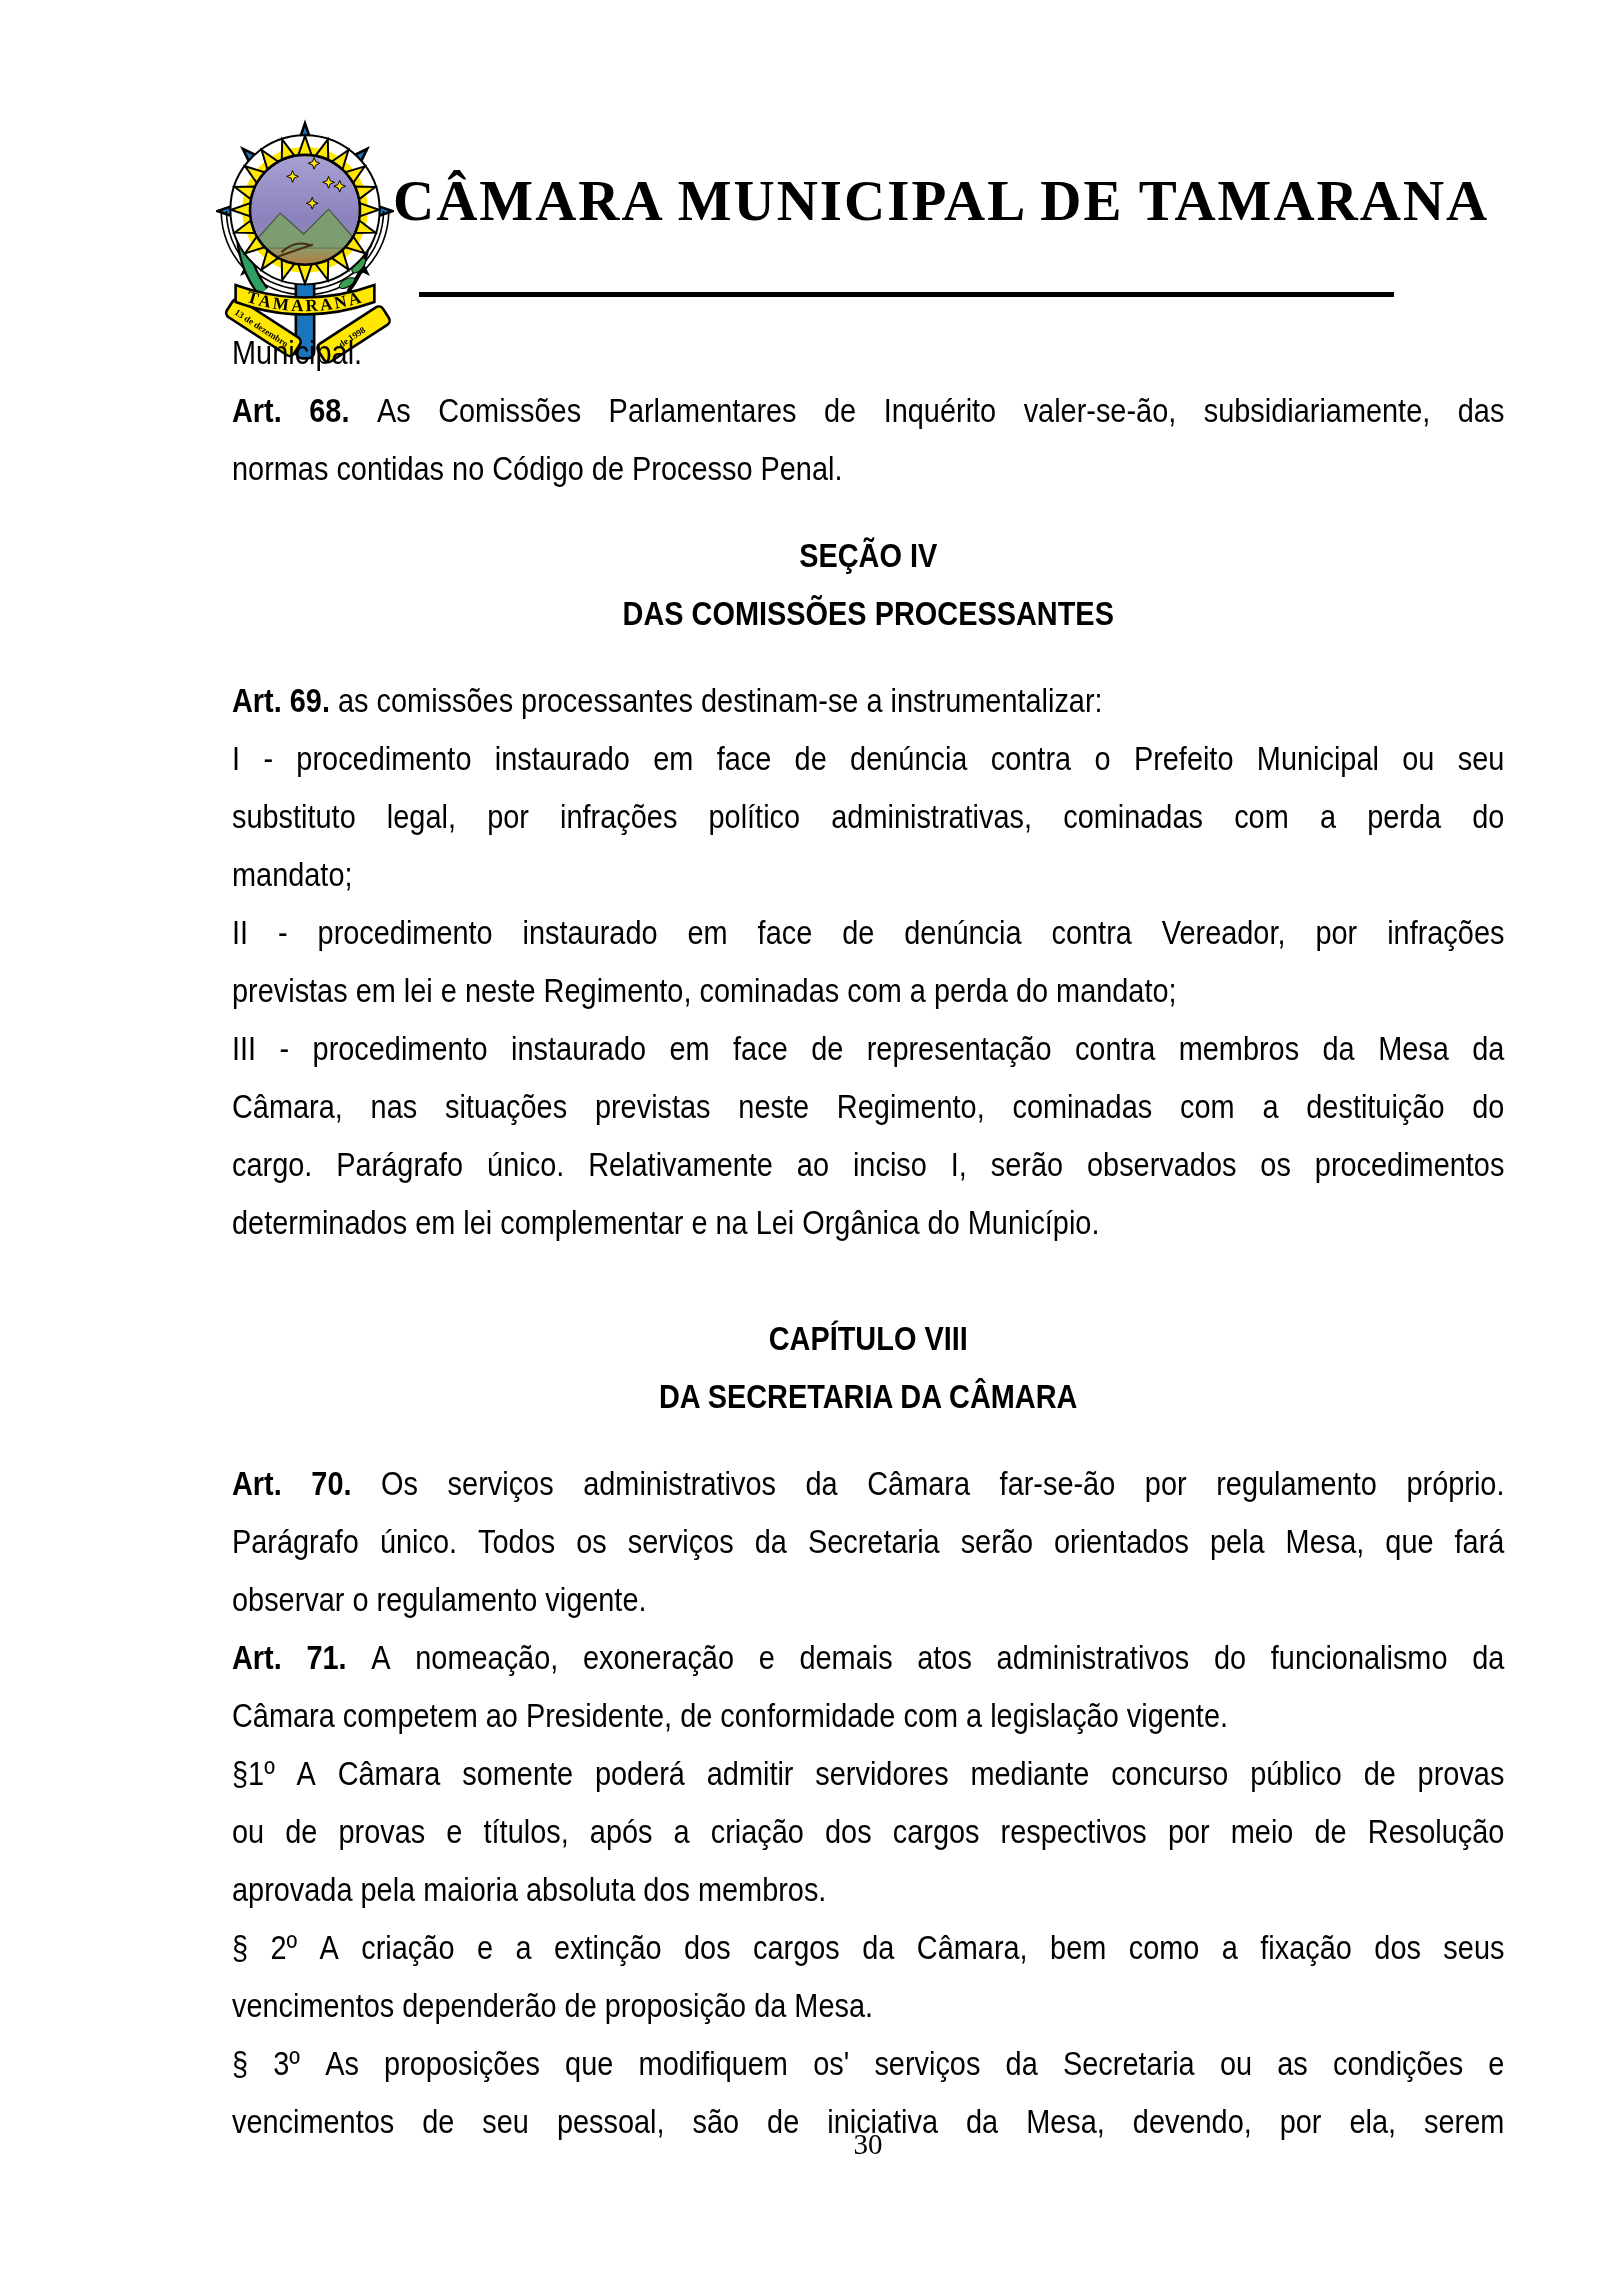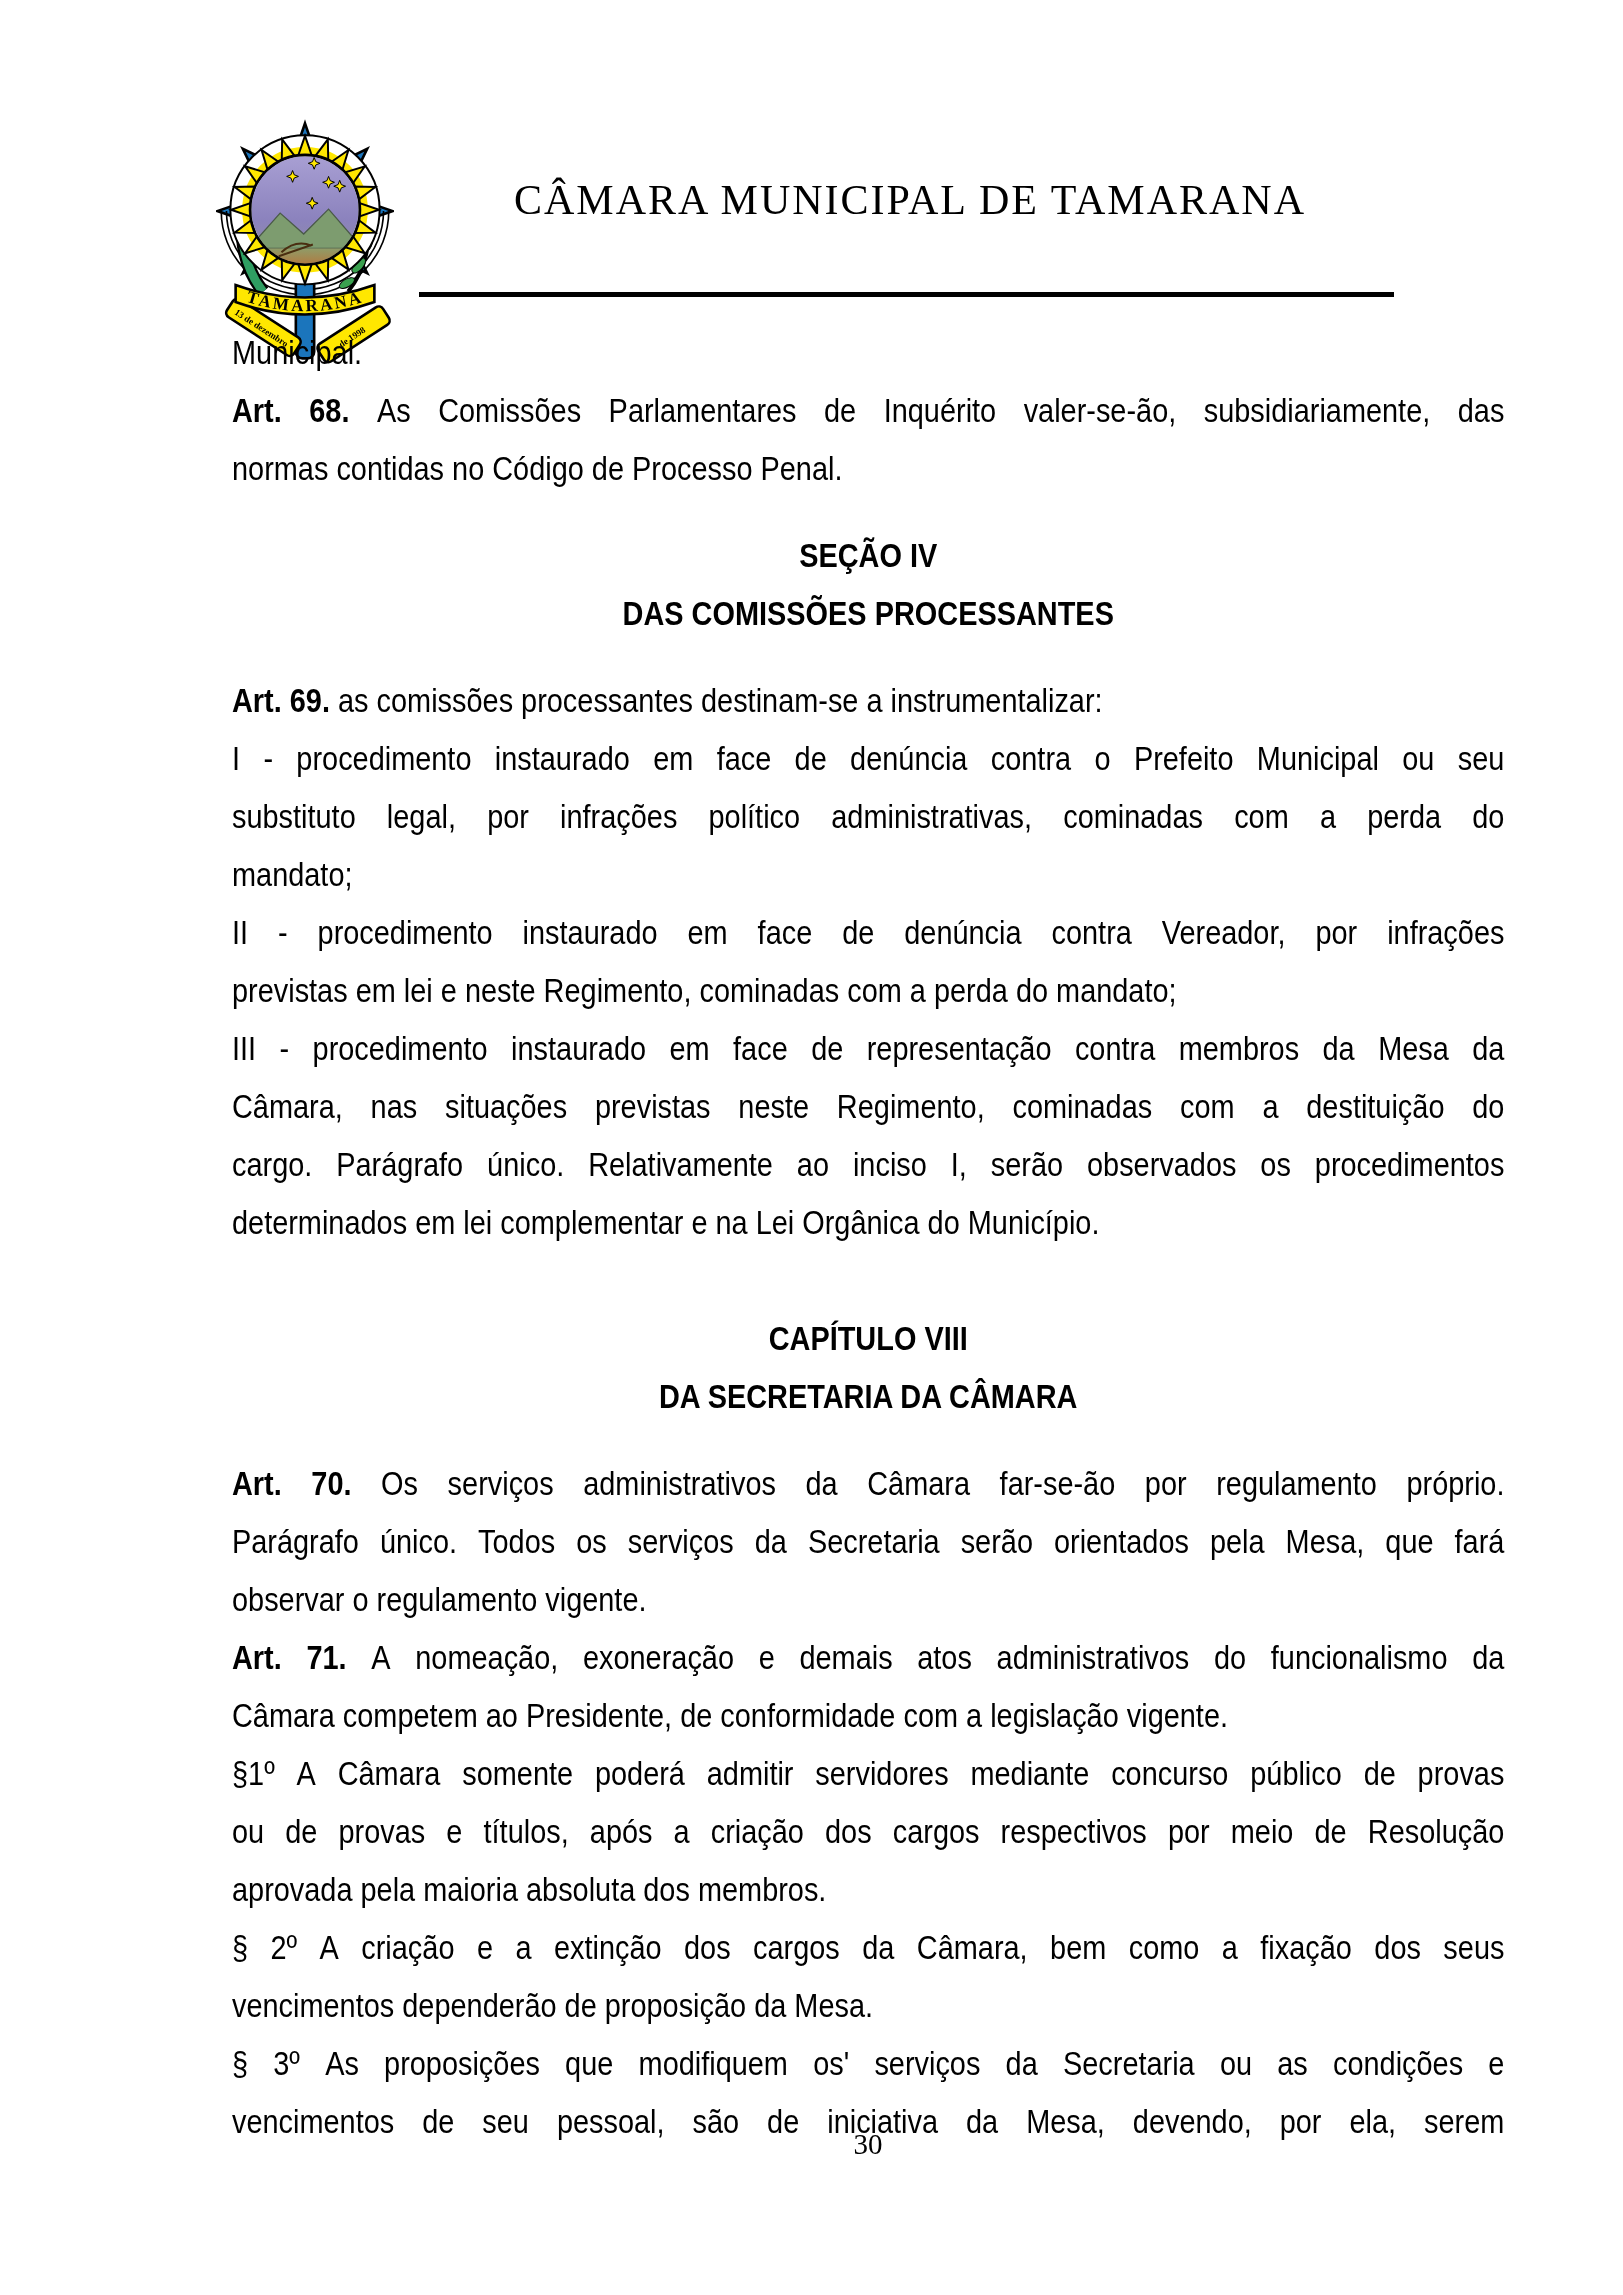--- a/index.html
+++ b/index.html
@@ -2,22 +2,22 @@
 <html style="font-size:10.5px"><head>
 <meta charset="utf-8">
 <style>
   html,body{margin:0;padding:0;background:#ffffff;}
   .page{position:relative;width:1623px;height:2295px;background:#fff;color:#000;
         font-family:"Liberation Sans","DejaVu Sans",sans-serif;overflow:hidden;}
 
   
   .logo{position:absolute;left:216px;top:103px;width:178px;height:262px;}
   .hgroup{position:absolute;left:393px;top:175px;width:1034px;text-align:center;}
-  .htitle{font-family:"Liberation Serif","DejaVu Serif",serif;font-weight:normal;
-          font-size:42px;line-height:51px;letter-spacing:2px;white-space:nowrap;}
+  .htitle{font-family:"Liberation Serif","DejaVu Serif",serif;font-weight:bold;
+          font-size:57px;line-height:51px;letter-spacing:2px;white-space:nowrap;}
   .hsub{font-family:"Liberation Serif","DejaVu Serif",serif;font-weight:bold;font-style:italic;
         font-size:30px;line-height:39px;letter-spacing:1.3px;white-space:nowrap;}
   .rule{position:absolute;left:419px;top:292px;width:975px;height:5.2px;background:#000;}
 
   
   .doc{position:absolute;left:232px;top:323px;width:1497px;
        transform:scaleX(0.85);transform-origin:0 0;font-size:34px;}
   .line{height:58px;line-height:58px;white-space:nowrap;}
   .line.just{display:flex;justify-content:space-between;}
   .line.just span,.line.just b{display:inline-block;}

